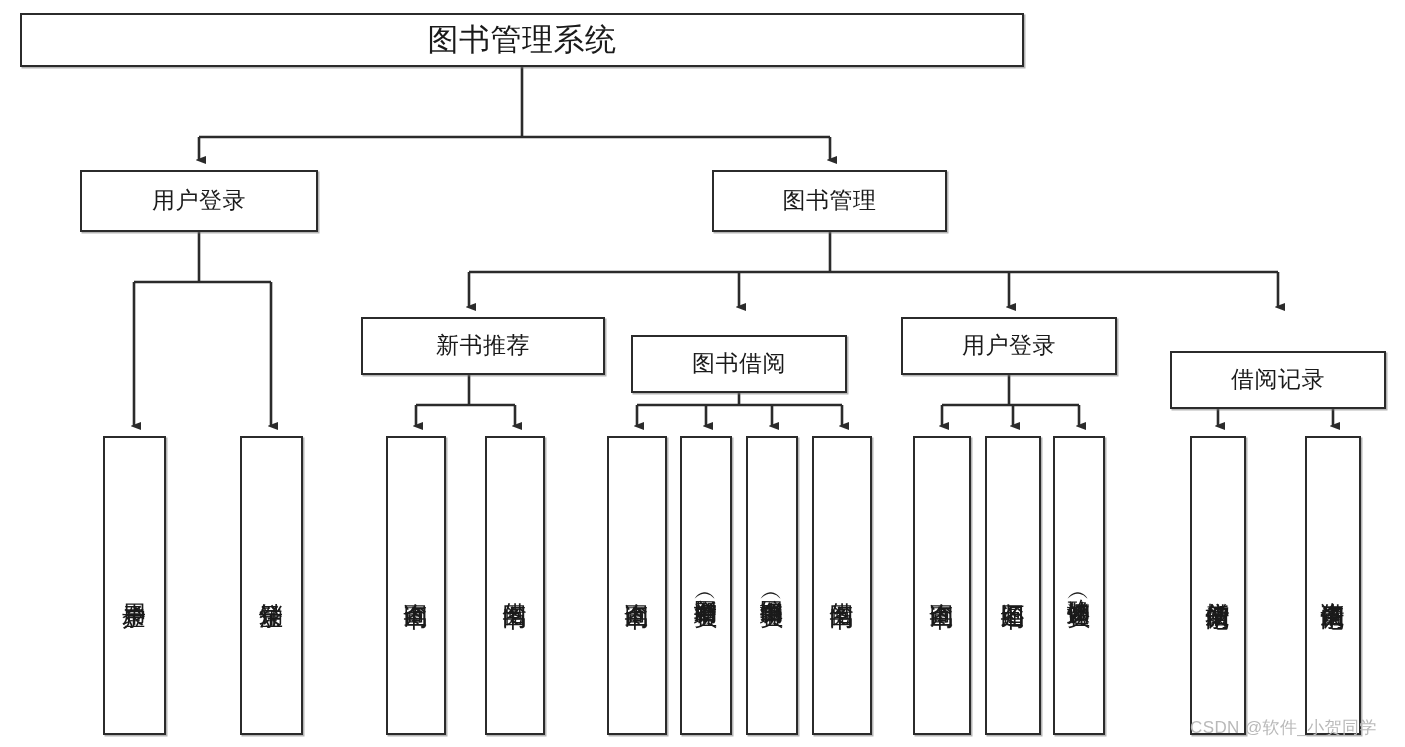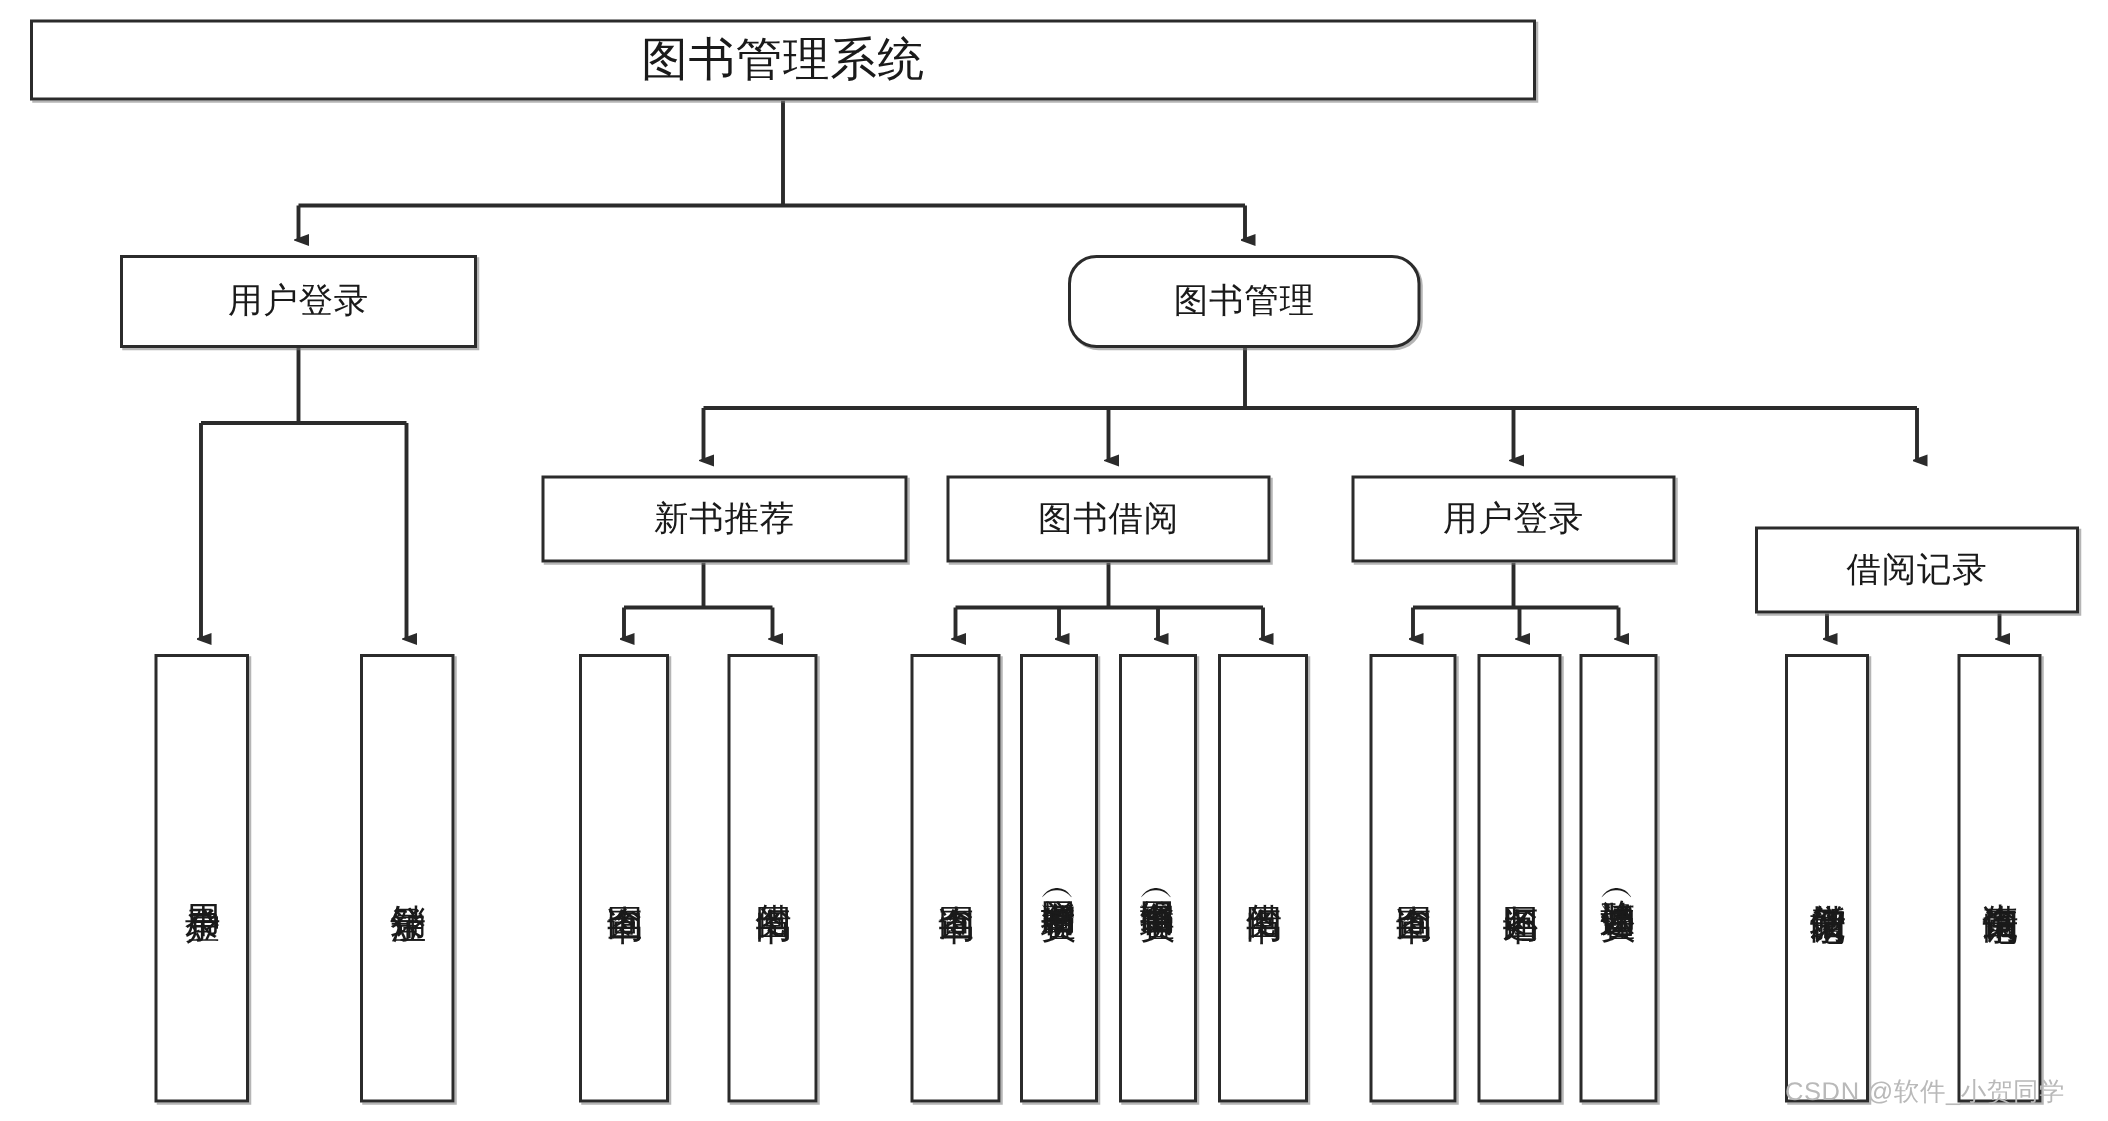--- a/index.html
+++ b/index.html
@@ -132,28 +132,28 @@
     </g>
   </svg>
 
   <div class="node h root" style="left:20px; top:13px; width:1004px; height:54px;">
     <span class="label">图书管理系统</span>
   </div>
 
   <div class="node h" style="left:80px; top:170px; width:238px; height:62px;">
     <span class="label">用户登录</span>
   </div>
-  <div class="node h" style="left:712px; top:170px; width:235px; height:62px;border-radius:19px;">
+  <div class="node h" style="left:712px; top:170px; width:235px; height:62px;">
     <span class="label">图书管理</span>
   </div>
 
   <div class="node h" style="left:361px; top:317px; width:244px; height:58px;">
     <span class="label">新书推荐</span>
   </div>
-  <div class="node h" style="left:631px; top:317px; width:216px; height:58px;">
+  <div class="node h" style="left:631px; top:335px; width:216px; height:58px;">
     <span class="label">图书借阅</span>
   </div>
   <div class="node h" style="left:901px; top:317px; width:216px; height:58px;">
     <span class="label">用户登录</span>
   </div>
   <div class="node h" style="left:1170px; top:317px; width:216px; height:58px;margin-top:34px;">
     <span class="label">借阅记录</span>
   </div>
 
   <div class="node v" style="left:103px; top:436px; width:63px; height:299px;">

